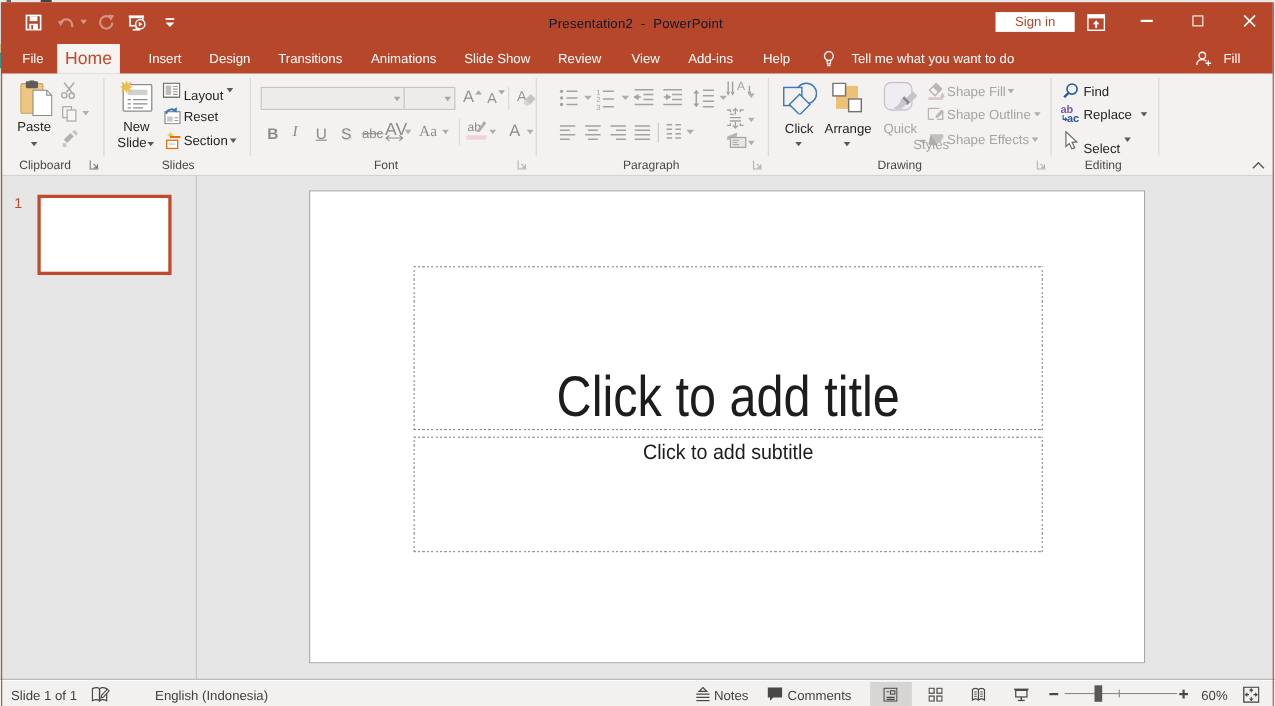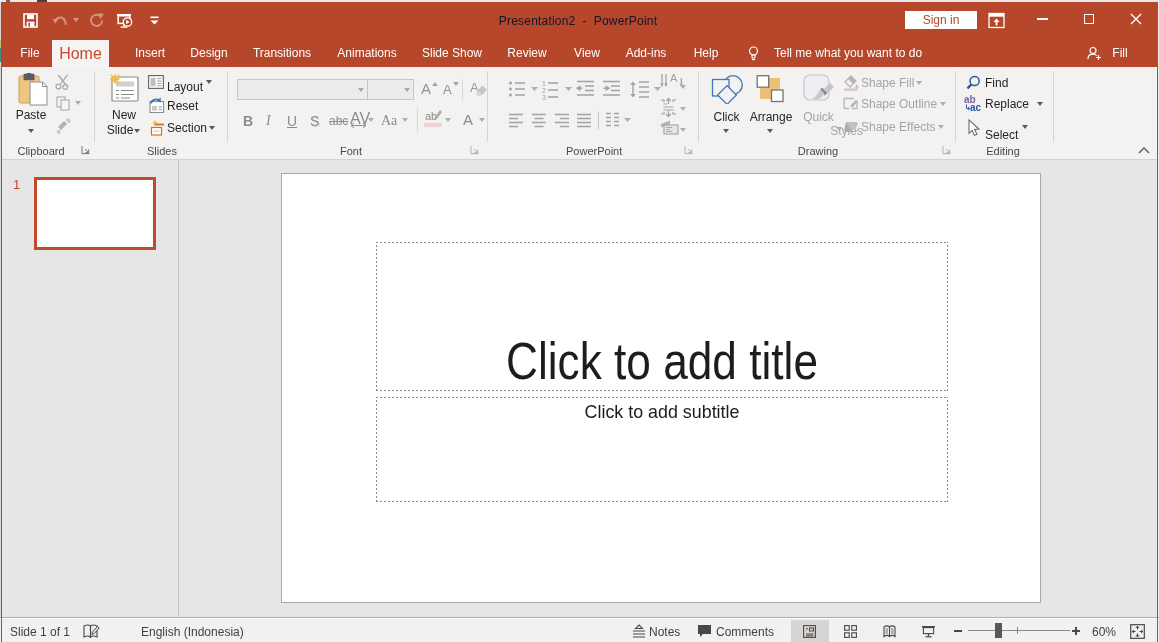--- a/index.html
+++ b/index.html
@@ -328,21 +328,21 @@
     <path d="M8.5 25.5 L8.5 31 M6.2 28 L8.5 25.5 L10.8 28" fill="none" stroke="#A4A2A0" stroke-width="1.2"></path>
     <path d="M8.5 43.5 L8.5 38 M6.2 41 L8.5 43.5 L10.8 41" fill="none" stroke="#A4A2A0" stroke-width="1.2"></path>
 
     <path d="M1 51 L10 47.5 L10 51 L1 54.5 Z" fill="#B8B6B4"></path>
     <rect x="4" y="52" width="14" height="9" fill="#E8E6E4" stroke="#A4A2A0" stroke-width="1.1"></rect>
     <path d="M6 54.5 L12 54.5 M6 56.5 L10 56.5 M6 58.5 L12 58.5" stroke="#A4A2A0" stroke-width="0.9"></path>
   </svg>
   <div class="abs" style="left:680px;top:85px;width:0;height:0;border-left:3.5px solid transparent;border-right:3.5px solid transparent;border-top:4px solid #B0AEAC"></div>
   <div class="abs" style="left:680px;top:107px;width:0;height:0;border-left:3.5px solid transparent;border-right:3.5px solid transparent;border-top:4px solid #B0AEAC"></div>
   <div class="abs" style="left:680px;top:128px;width:0;height:0;border-left:3.5px solid transparent;border-right:3.5px solid transparent;border-top:4px solid #B0AEAC"></div>
-  <div class="abs glabel" style="left:566px;width:52px;">PowerPoint</div>
+  <div class="abs glabel" style="left:566px;width:52px;">Paragraph</div>
   <svg class="abs launch" style="left:684px" width="10" height="10" viewBox="0 0 10 10">
     <path d="M1 1 L1 8.6 L8.6 8.6" fill="none" stroke="#B4B2B0" stroke-width="1"></path>
     <path d="M4 4 L7.6 7.6 M7.6 4.4 L7.6 7.6 L4.4 7.6" fill="none" stroke="#B4B2B0" stroke-width="1"></path>
   </svg>
   <div class="abs gsep" style="left:698px"></div>
 
   <svg class="abs" style="left:711px;top:74px" width="32" height="30" viewBox="0 0 32 30">
     <circle cx="22" cy="11" r="9.3" fill="none" stroke="#3E78B8" stroke-width="1.3"></circle>
     <rect x="1.5" y="5.5" width="16.5" height="16.5" fill="#F3F2F1" stroke="#3E78B8" stroke-width="1.3"></rect>
     <g transform="rotate(45 16 21)">

